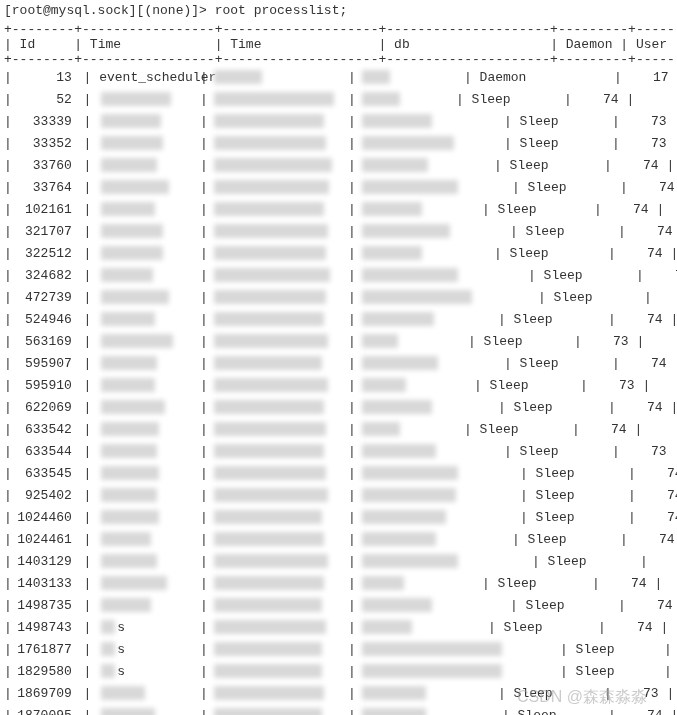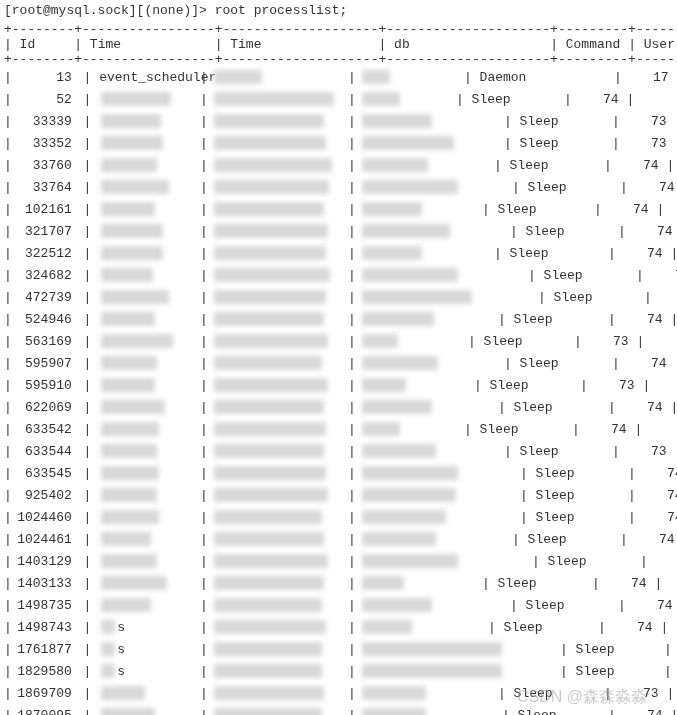--- a/index.html
+++ b/index.html
@@ -69,21 +69,21 @@
       font-size: 13px;
     }
   </style>
 </head>
 <body>
 
 <div class="prompt-line"><span>[root@mysql.sock][(none)]&gt;</span><span> </span><span>root processlist;</span></div>
 
 <div class="divider-row">+--------+-----------------+--------------------+---------------------+---------+------+------------------</div>
 
-<div class="header-row">| <span>Id</span>     | <span>Time</span>            | <span>Time</span>               | <span>db</span>                  | <span>Command</span> | <span>User</span> | </div>
+<div class="header-row">| <span>Id</span>     | <span>Time</span>            | <span>Time</span>               | <span>db</span>                  | <span>Daemon</span> | <span>User</span> | </div>
 
 <div class="divider-row">+--------+-----------------+--------------------+---------------------+---------+------+------------------</div>
 
 <div id="rows-container">
     <div class="data-row row-wrap"><span class="pipe">|</span><span class="cell-id">13</span><span class="pipe"> | </span><span>event_scheduler</span><span> </span><span class="pipe" style="position: absolute; left: 196px;">| </span><span class="blur-box" style="width: 48px; position: absolute; left: 208px;"></span><span class="pipe" style="position: absolute; left: 344px;">| </span><span class="blur-box" style="width: 28px; position: absolute; left: 356px;"></span><span class="cmd-time-cell" style="left: 460px;">| Daemon</span><span class="cmd-time-cell" style="left: 610px;">|    17 | Wa</span></div>
     <div class="data-row row-wrap"><span class="pipe">|</span><span class="cell-id">52</span><span class="pipe"> | </span><span class="blur-box" style="width: 70px;"></span><span> </span><span class="pipe" style="position: absolute; left: 196px;">| </span><span class="blur-box" style="width: 120px; position: absolute; left: 208px;"></span><span class="pipe" style="position: absolute; left: 344px;">| </span><span class="blur-box" style="width: 38px; position: absolute; left: 356px;"></span><span class="cmd-time-cell" style="left: 452px;">| Sleep</span><span class="cmd-time-cell" style="left: 560px;">|    74 |</span></div>
     <div class="data-row row-wrap"><span class="pipe">|</span><span class="cell-id">33339</span><span class="pipe"> | </span><span class="blur-box" style="width: 60px;"></span><span> </span><span class="pipe" style="position: absolute; left: 196px;">| </span><span class="blur-box" style="width: 110px; position: absolute; left: 208px;"></span><span class="pipe" style="position: absolute; left: 344px;">| </span><span class="blur-box" style="width: 70px; position: absolute; left: 356px;"></span><span class="cmd-time-cell" style="left: 500px;">| Sleep</span><span class="cmd-time-cell" style="left: 608px;">|    73 |</span></div>
     <div class="data-row row-wrap"><span class="pipe">|</span><span class="cell-id">33352</span><span class="pipe"> | </span><span class="blur-box" style="width: 62px;"></span><span> </span><span class="pipe" style="position: absolute; left: 196px;">| </span><span class="blur-box" style="width: 112px; position: absolute; left: 208px;"></span><span class="pipe" style="position: absolute; left: 344px;">| </span><span class="blur-box" style="width: 92px; position: absolute; left: 356px;"></span><span class="cmd-time-cell" style="left: 500px;">| Sleep</span><span class="cmd-time-cell" style="left: 608px;">|    73 |</span></div>
     <div class="data-row row-wrap"><span class="pipe">|</span><span class="cell-id">33760</span><span class="pipe"> | </span><span class="blur-box" style="width: 56px;"></span><span> </span><span class="pipe" style="position: absolute; left: 196px;">| </span><span class="blur-box" style="width: 118px; position: absolute; left: 208px;"></span><span class="pipe" style="position: absolute; left: 344px;">| </span><span class="blur-box" style="width: 66px; position: absolute; left: 356px;"></span><span class="cmd-time-cell" style="left: 490px;">| Sleep</span><span class="cmd-time-cell" style="left: 600px;">|    74 |</span></div>
     <div class="data-row row-wrap"><span class="pipe">|</span><span class="cell-id">33764</span><span class="pipe"> | </span><span class="blur-box" style="width: 68px;"></span><span> </span><span class="pipe" style="position: absolute; left: 196px;">| </span><span class="blur-box" style="width: 115px; position: absolute; left: 208px;"></span><span class="pipe" style="position: absolute; left: 344px;">| </span><span class="blur-box" style="width: 96px; position: absolute; left: 356px;"></span><span class="cmd-time-cell" style="left: 508px;">| Sleep</span><span class="cmd-time-cell" style="left: 616px;">|    74 |</span></div>

